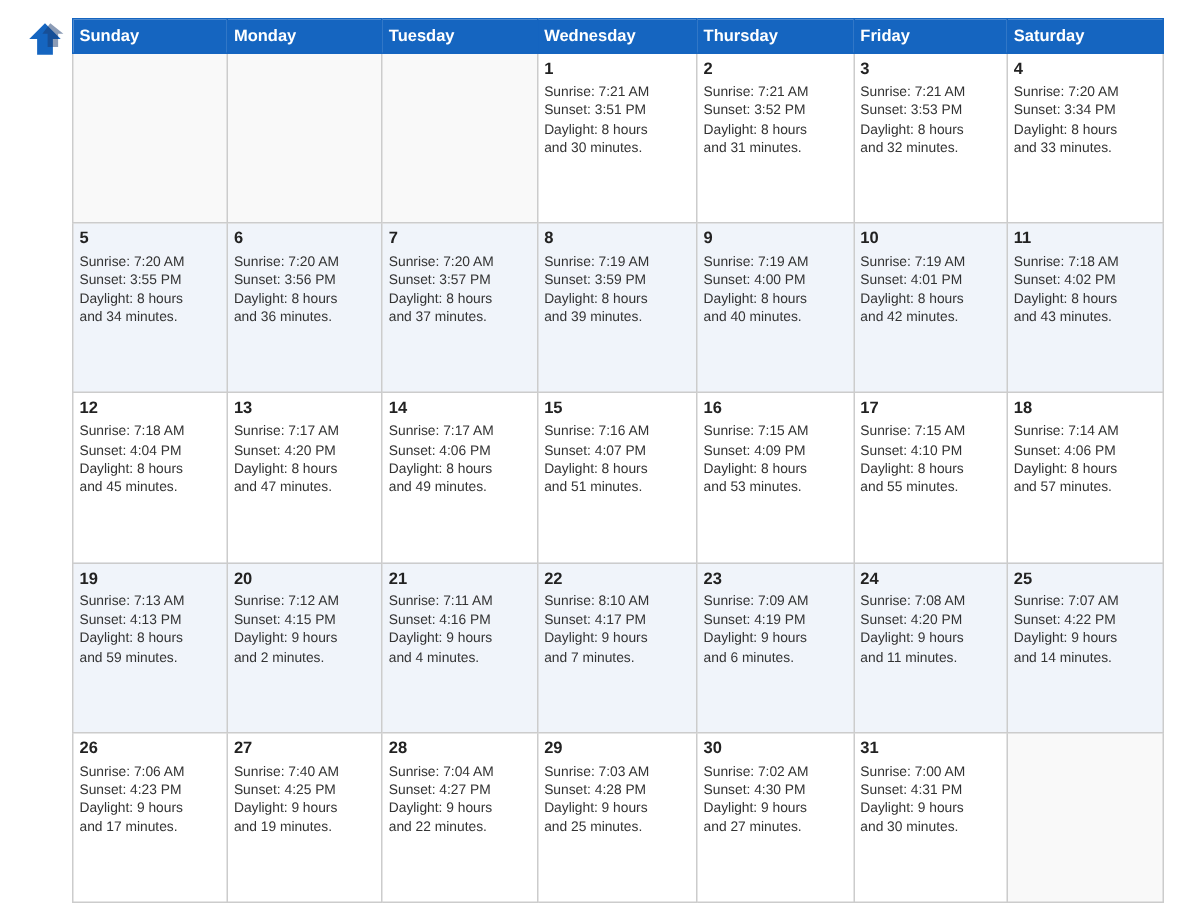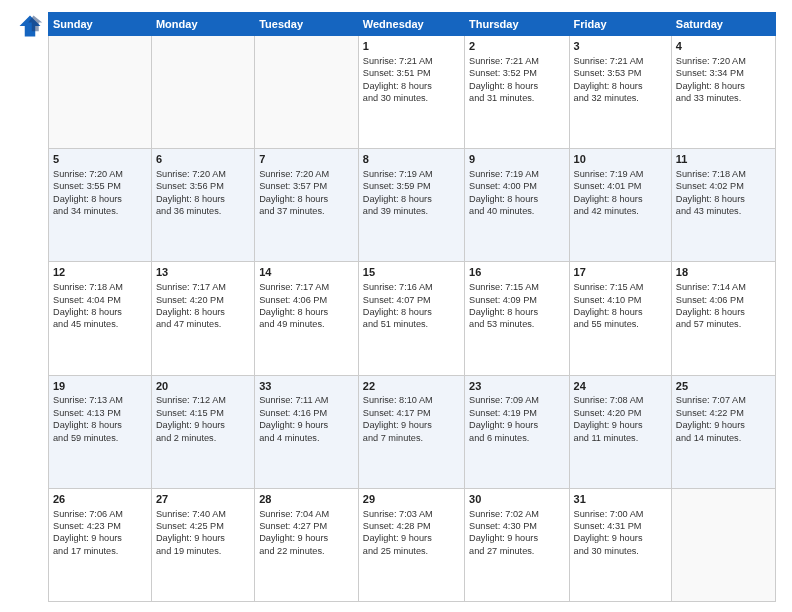--- a/index.html
+++ b/index.html
@@ -275,21 +275,21 @@
             <div class="cell-content">and 59 minutes.</div>
           </td>
           <td>
             <span class="day-num">20</span>
             <div class="cell-content">Sunrise: 7:12 AM</div>
             <div class="cell-content">Sunset: 4:15 PM</div>
             <div class="cell-content">Daylight: 9 hours</div>
             <div class="cell-content">and 2 minutes.</div>
           </td>
           <td>
-            <span class="day-num">33</span>
+            <span class="day-num">21</span>
             <div class="cell-content">Sunrise: 7:11 AM</div>
             <div class="cell-content">Sunset: 4:16 PM</div>
             <div class="cell-content">Daylight: 9 hours</div>
             <div class="cell-content">and 4 minutes.</div>
           </td>
           <td>
             <span class="day-num">22</span>
             <div class="cell-content">Sunrise: 8:10 AM</div>
             <div class="cell-content">Sunset: 4:17 PM</div>
             <div class="cell-content">Daylight: 9 hours</div>

